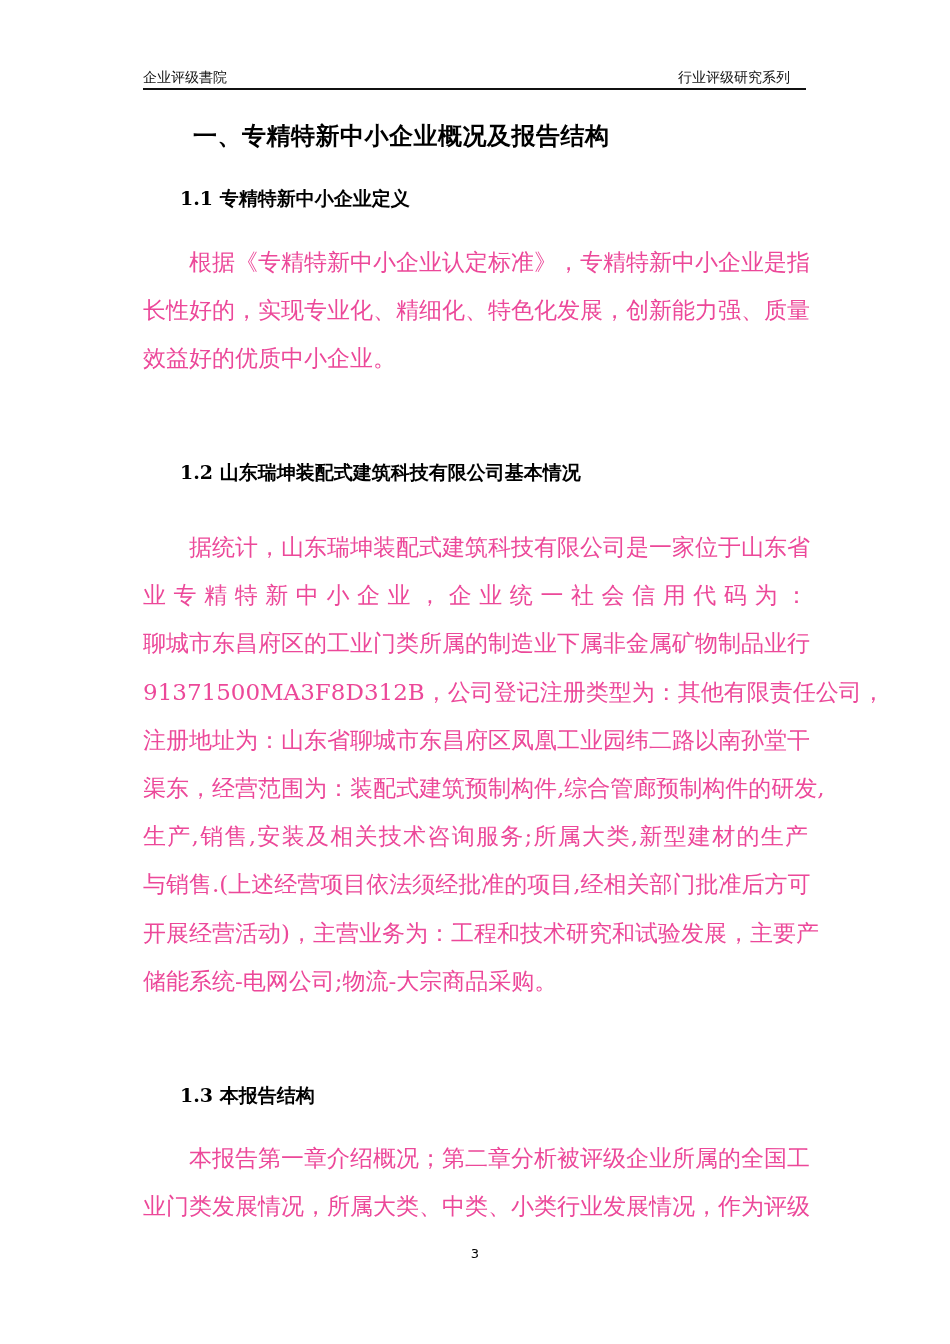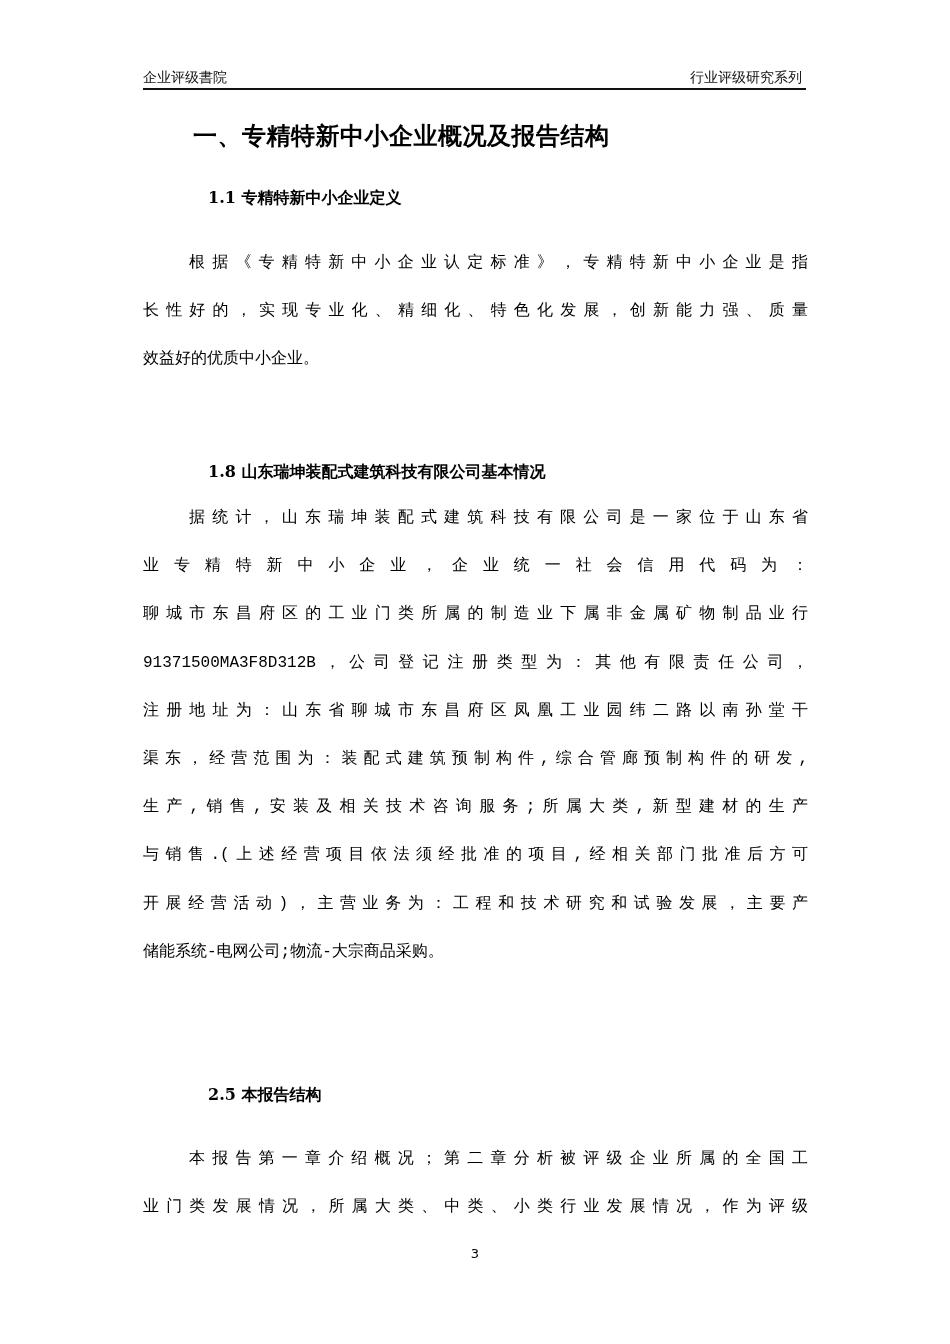--- a/index.html
+++ b/index.html
@@ -1,24 +1,24 @@
 <!DOCTYPE html>
 <html><head>
 <meta charset="utf-8">
 <style>
   html, body { margin: 0; padding: 0; background: #ffffff; }
   body { width: 950px; height: 1344px; position: relative; overflow: hidden; color: #000; }
   .page { position: absolute; left: 0; top: 0; width: 950px; height: 1120px; background: #fff; }
   .hdr { position: absolute; left: 143px; top: 66px; width: 663px; height: 22px; border-bottom: 2px solid #111; }
   .hdr span { position: absolute; top: 2px; font-family: "DejaVu Sans", sans-serif; font-size: 14px; line-height: 18px; color: #111; }
   .hdr .l { left: 0; }
-  .hdr .r { right: 4px; text-align: right; }
+  .hdr .r { right: 16px; text-align: right; }
   .h1 { position: absolute; left: 193px; top: 118px; font-family: Liberation Serif, serif; font-weight: bold; font-size: 24px; line-height: 36px; white-space: nowrap; letter-spacing: 0.5px; }
-  .h2 { position: absolute; left: 208px; font-family: "DejaVu Serif", serif; font-weight: bold; font-size: 16px; line-height: 30px; white-space: nowrap; }
-  .body { position: absolute; left: 143px; width: 665px; font-family: "DejaVu Serif", serif; font-size: 16px; line-height: 48.2px; color: #000000; }
+  .h2 { position: absolute; left: 180px; font-family: "DejaVu Serif", serif; font-weight: bold; font-size: 19px; line-height: 30px; white-space: nowrap; }
+  .body { position: absolute; left: 143px; width: 665px; font-family: "DejaVu Serif", serif; font-size: 23px; line-height: 48.2px; color: #ec4899; }
   .body .line { display: block; white-space: nowrap; text-align: justify; text-align-last: justify; height: 48.2px; }
   .body .line.last { text-align-last: left; }
   .body .line.indent { padding-left: 46px; }
   .pageno { position: absolute; left: 0; width: 950px; top: 1246px; text-align: center; font-family: "DejaVu Sans", sans-serif; font-size: 13px; }
 </style>
 </head>
 <body>
 
 <div class="page">
 
@@ -29,34 +29,34 @@
 
   <div class="h1">一、专精特新中小企业概况及报告结构</div>
 
   <div class="h2" style="top:183px;">1.1 专精特新中小企业定义</div>
   <div class="body" style="top:238px;">
     <span class="line indent">根据《专精特新中小企业认定标准》，专精特新中小企业是指</span>
     <span class="line">长性好的，实现专业化、精细化、特色化发展，创新能力强、质量</span>
     <span class="line last">效益好的优质中小企业。</span>
   </div>
 
-  <div class="h2" style="top:457px;">1.8 山东瑞坤装配式建筑科技有限公司基本情况</div>
-  <div class="body" style="top:494px;font-family:Liberation Mono, monospace;">
+  <div class="h2" style="top:457px;">1.2 山东瑞坤装配式建筑科技有限公司基本情况</div>
+  <div class="body" style="top:523px;">
     <span class="line indent">据统计，山东瑞坤装配式建筑科技有限公司是一家位于山东省</span>
     <span class="line">业专精特新中小企业，企业统一社会信用代码为：</span>
     <span class="line">聊城市东昌府区的工业门类所属的制造业下属非金属矿物制品业行</span>
     <span class="line">91371500MA3F8D312B，公司登记注册类型为：其他有限责任公司，</span>
     <span class="line">注册地址为：山东省聊城市东昌府区凤凰工业园纬二路以南孙堂干</span>
     <span class="line">渠东，经营范围为：装配式建筑预制构件,综合管廊预制构件的研发,</span>
     <span class="line">生产,销售,安装及相关技术咨询服务;所属大类,新型建材的生产</span>
     <span class="line">与销售.(上述经营项目依法须经批准的项目,经相关部门批准后方可</span>
     <span class="line">开展经营活动)，主营业务为：工程和技术研究和试验发展，主要产</span>
     <span class="line last">储能系统-电网公司;物流-大宗商品采购。</span>
   </div>
 
-  <div class="h2" style="top:1080px;">2.5 本报告结构</div>
+  <div class="h2" style="top:1080px;">1.3 本报告结构</div>
   <div class="body" style="top:1134px;">
     <span class="line indent">本报告第一章介绍概况；第二章分析被评级企业所属的全国工</span>
     <span class="line">业门类发展情况，所属大类、中类、小类行业发展情况，作为评级</span>
   </div>
 
   <div class="pageno">3</div>
 </div>
 
 </body></html>

